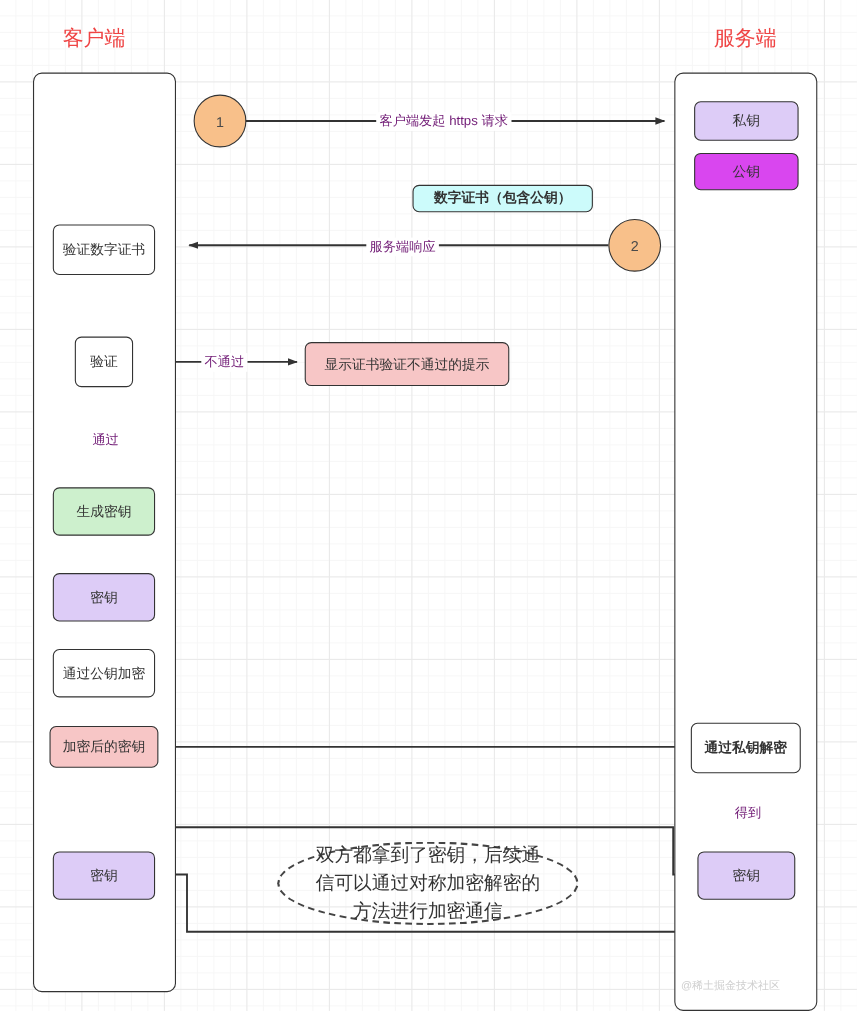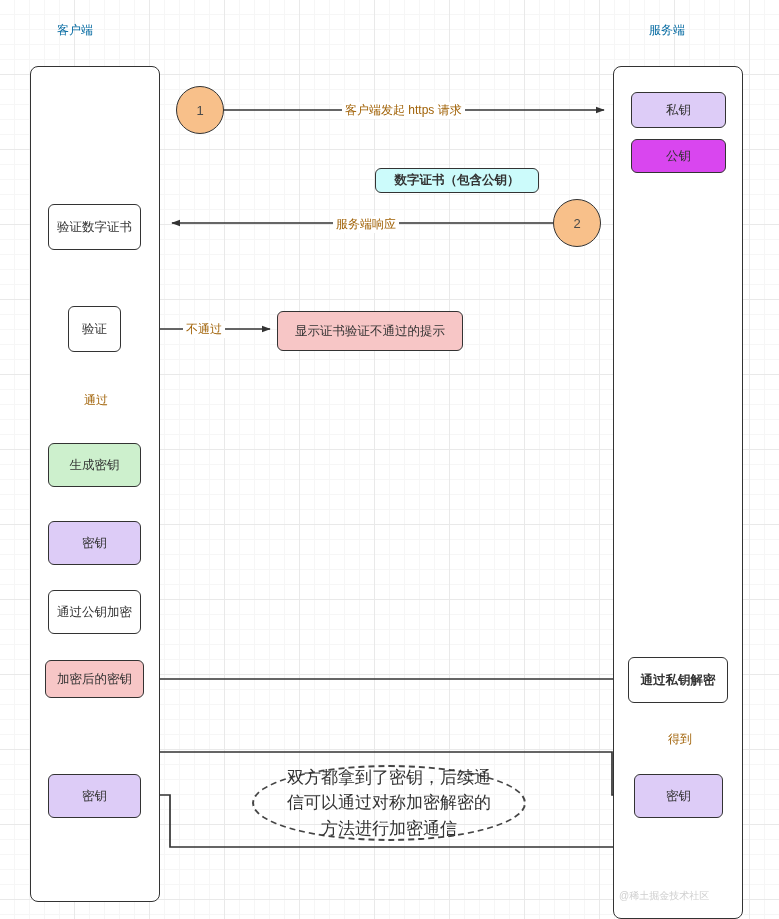--- a/index.html
+++ b/index.html
@@ -17,22 +17,22 @@
       linear-gradient(to right, #e9e9e9 1px, transparent 1px),
       linear-gradient(to bottom, #e9e9e9 1px, transparent 1px),
       linear-gradient(to right, #f6f6f6 1px, transparent 1px),
       linear-gradient(to bottom, #f6f6f6 1px, transparent 1px);
     background-size:75px 75px, 75px 75px, 15px 15px, 15px 15px;
     background-position:-1px -1px, -1px -1px, -1px -1px, -1px -1px;
   }
   #svgroot{position:absolute;left:0;top:0;}
   .lane-title{
     position:absolute;
-    color:#0369a1;
-    font-size:12px;
+    color:#ef4444;
+    font-size:19px;
     white-space:nowrap;
   }
   .node{
     position:absolute;
     box-sizing:border-box;
     border:1.6px solid #333333;
     border-radius:6px;
     display:flex;align-items:center;justify-content:center;
     color:#333333;
     font-size:12.5px;
@@ -46,21 +46,21 @@
   .circle-step{
     position:absolute;box-sizing:border-box;
     width:48px;height:48px;border-radius:50%;
     background:#f8c08a;border:1.6px solid #333333;
     display:flex;align-items:center;justify-content:center;
     color:#4a4a4a;font-size:13px;
   }
   .edge-label{
     position:absolute;
     background:#ffffff;
-    color:#a16207;
+    color:#701a75;
     font-size:12px;
     padding:0 3px;
     white-space:nowrap;
   }
   .note-ellipse{
     position:absolute;
     box-sizing:border-box;
     border:2.4px dashed #444444;
     border-radius:50%;
     display:flex;align-items:center;justify-content:center;

